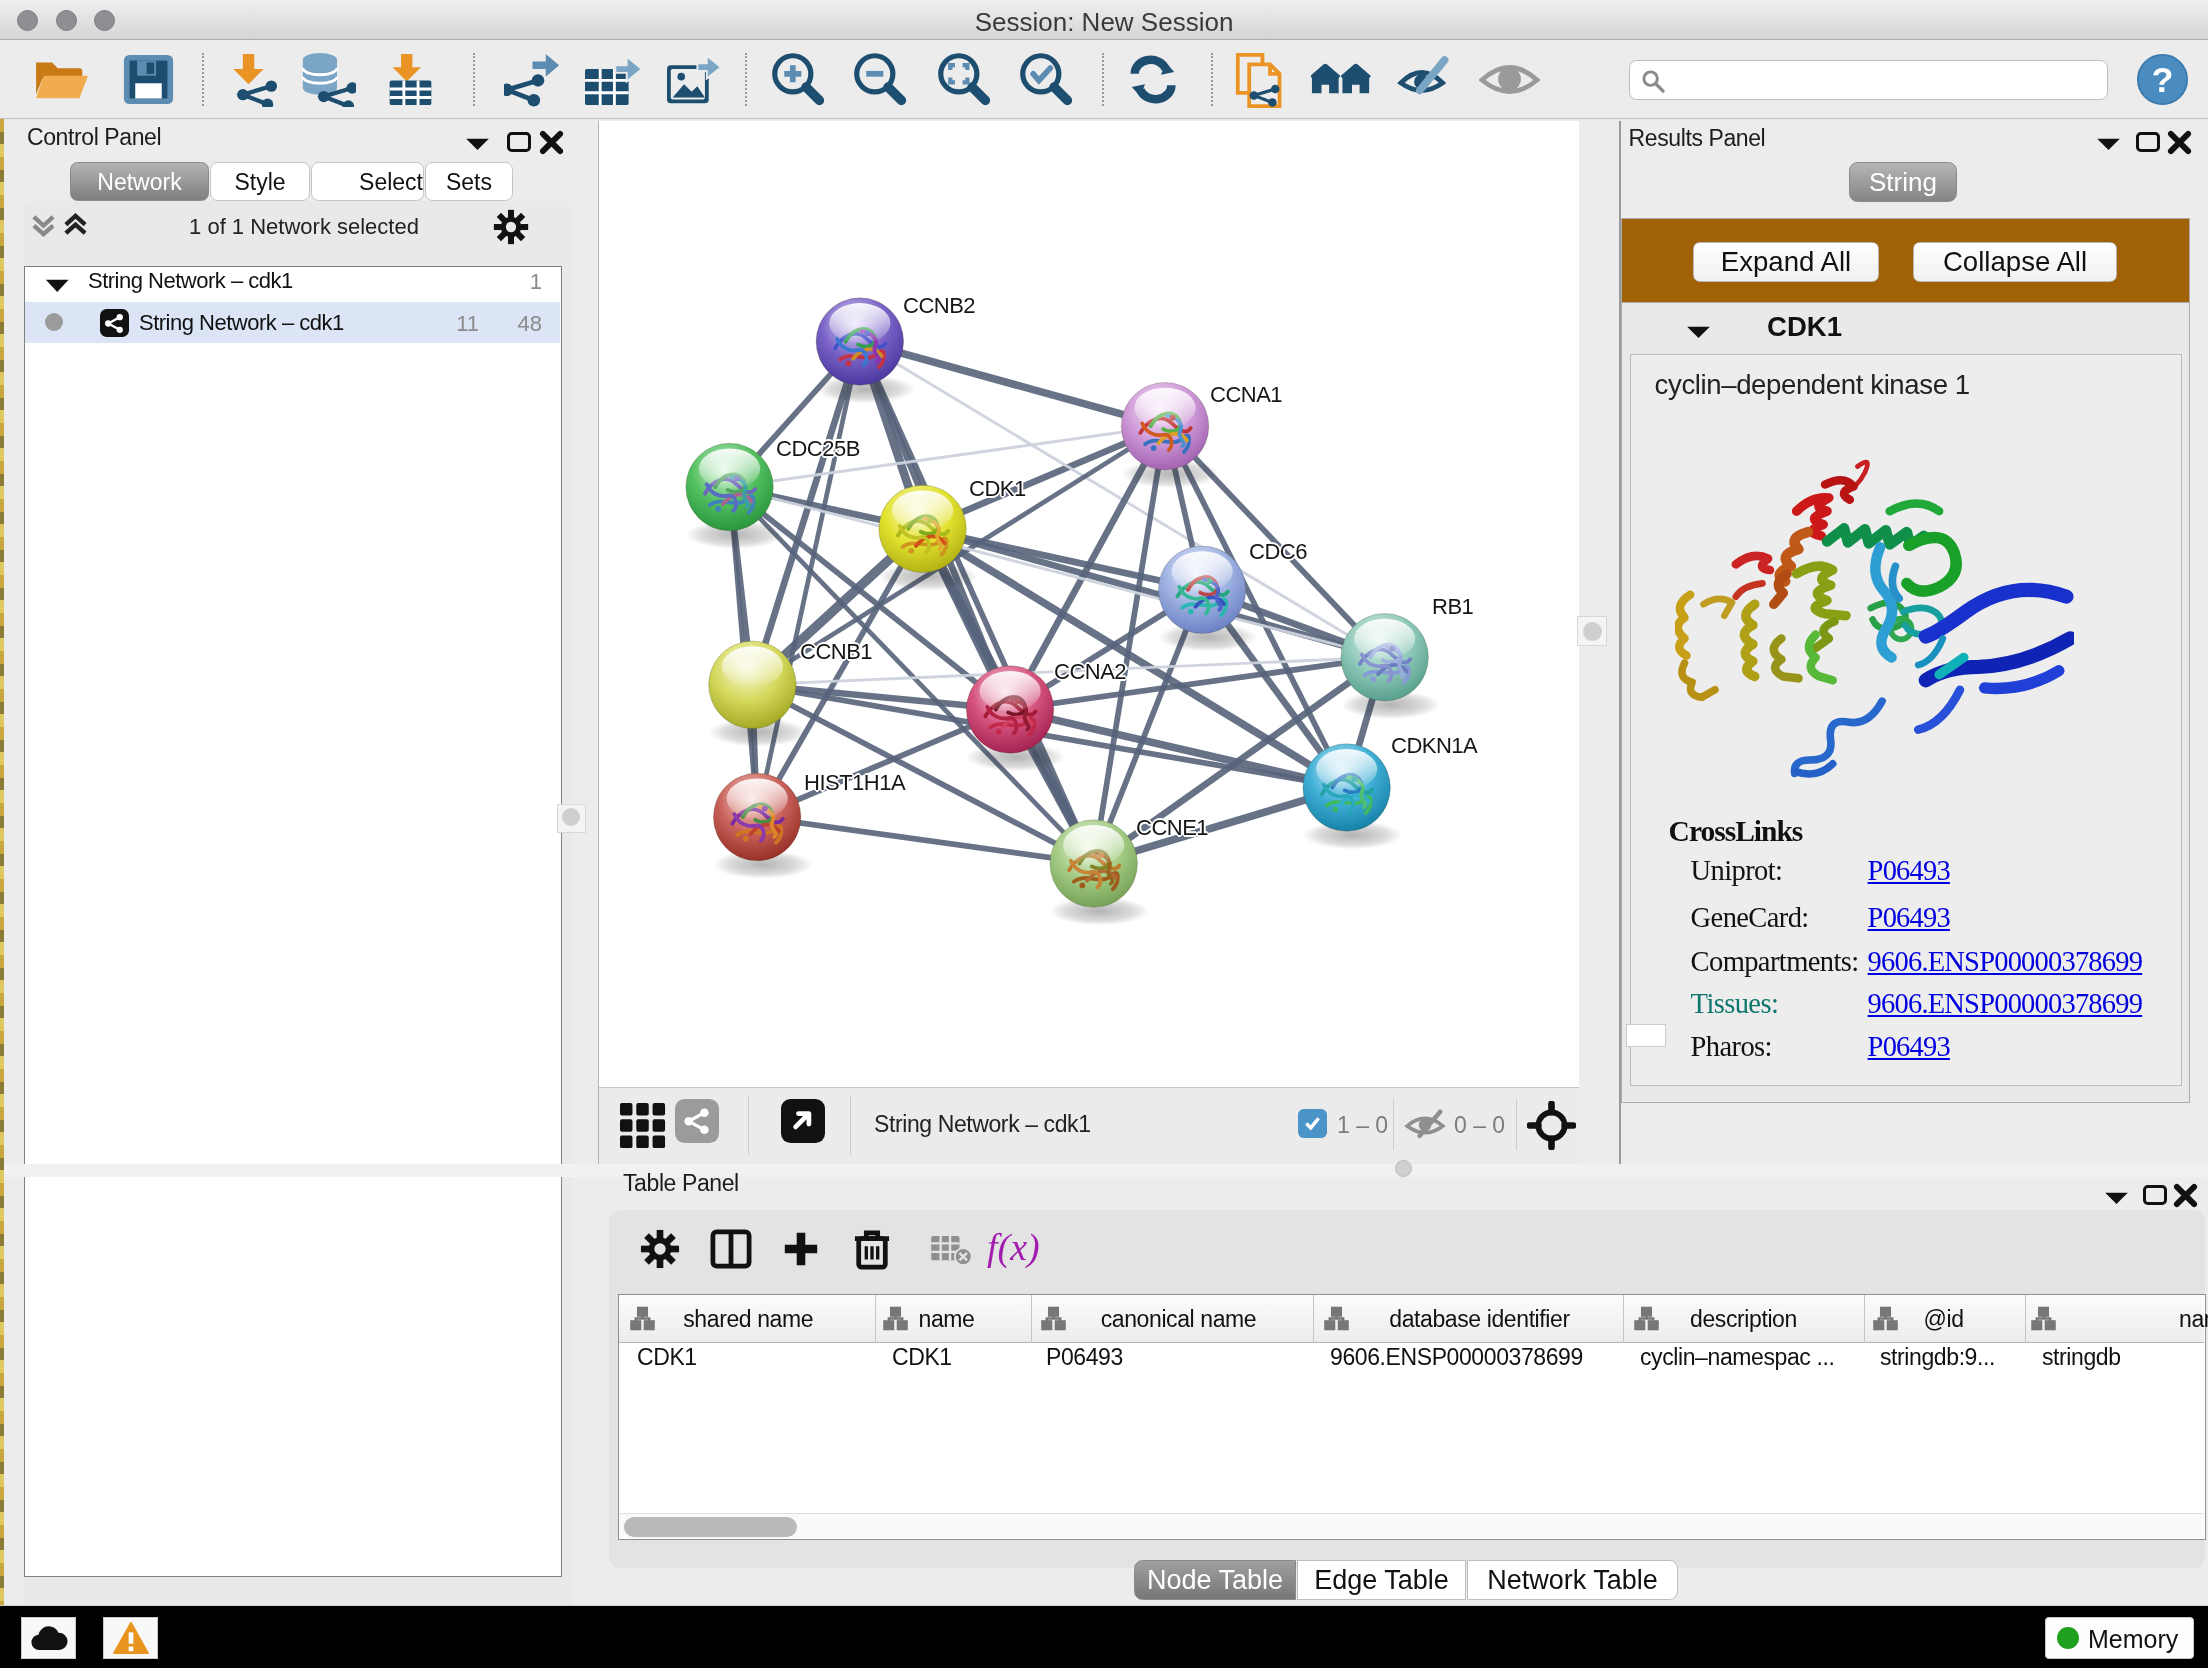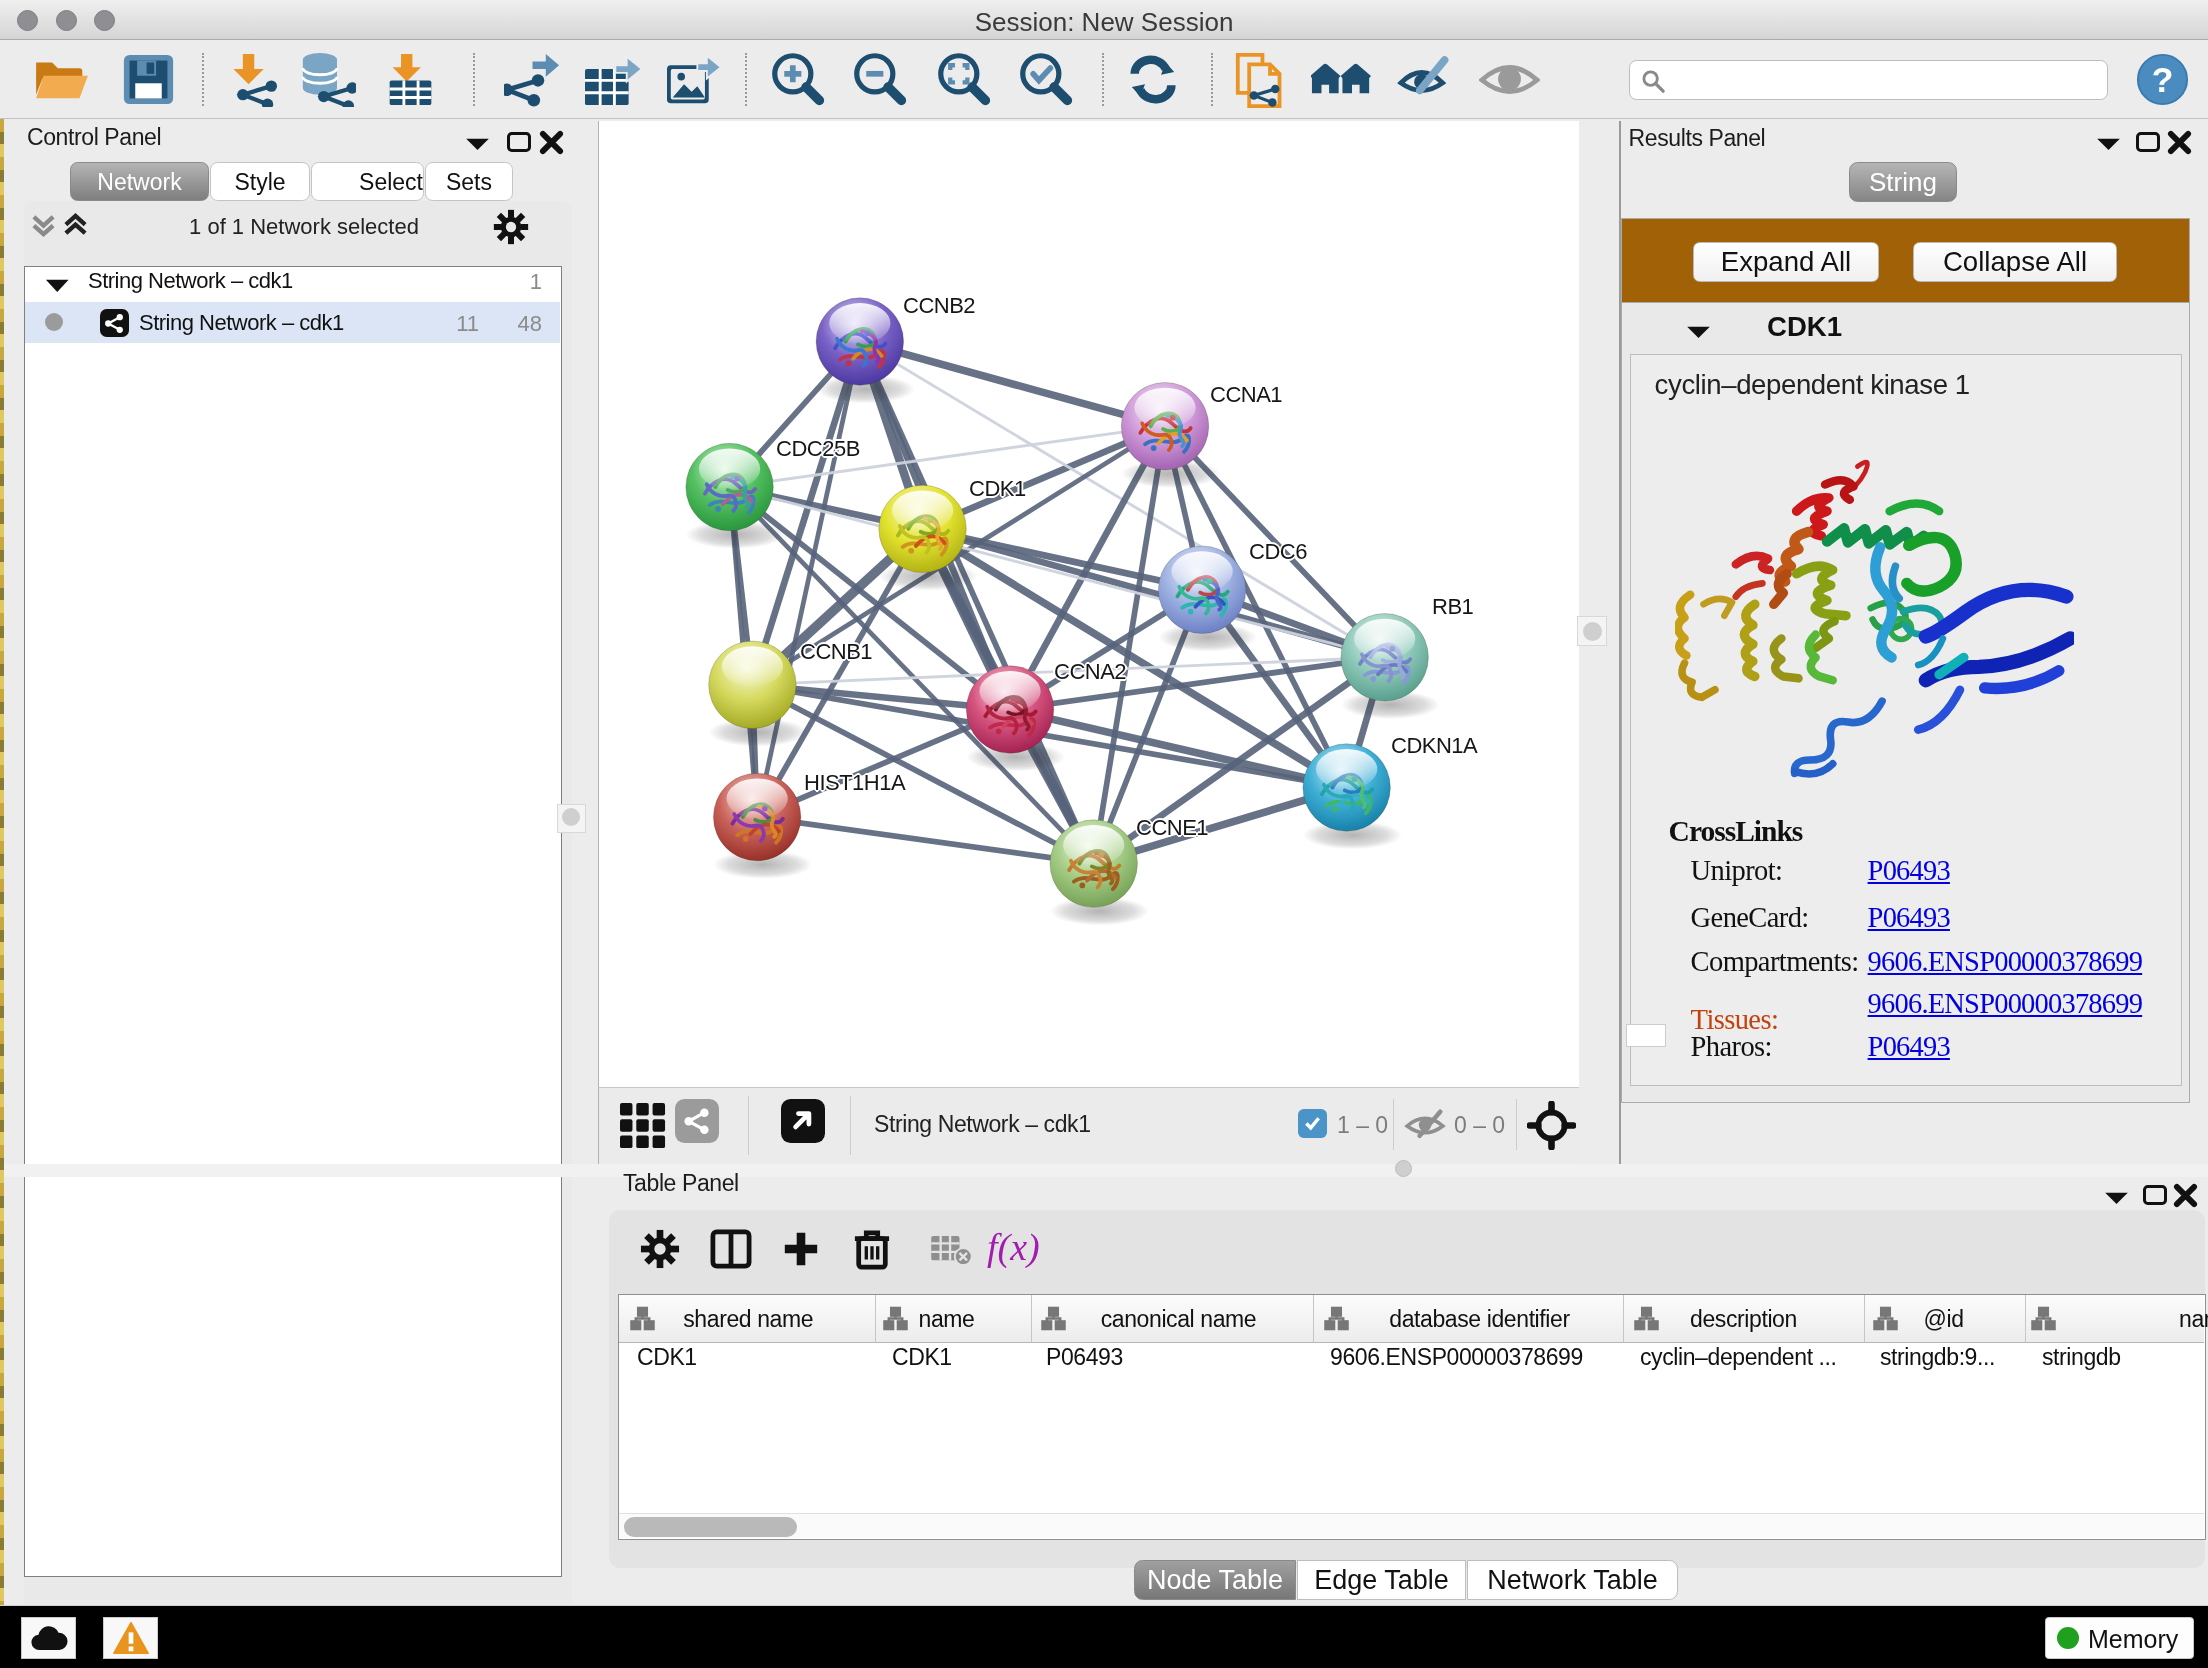--- a/index.html
+++ b/index.html
@@ -626,21 +626,21 @@
             <path d="M126,336 q24,8 40,-8" stroke="#2460c8" stroke-width="8"></path>
           </g>
         </svg>
      <div class="abs" style="left:38px;top:460px;font-family:'Liberation Serif',serif;font-size:29.5px;font-weight:bold;letter-spacing:-1px;color:#111">CrossLinks</div>
 <div class="abs" style="left:60px;top:500px;font-family:'Liberation Serif',serif;font-size:28.5px;letter-spacing:-0.6px;color:#111">Uniprot:</div>
         <div class="abs" style="left:237px;top:500px;font-family:'Liberation Serif',serif;font-size:28.5px;letter-spacing:-0.8px;color:#0000e0;text-decoration:underline">P06493</div>
         <div class="abs" style="left:60px;top:547px;font-family:'Liberation Serif',serif;font-size:28.5px;letter-spacing:-0.6px;color:#111">GeneCard:</div>
         <div class="abs" style="left:237px;top:547px;font-family:'Liberation Serif',serif;font-size:28.5px;letter-spacing:-0.8px;color:#0000e0;text-decoration:underline">P06493</div>
         <div class="abs" style="left:60px;top:591px;font-family:'Liberation Serif',serif;font-size:28.5px;letter-spacing:-0.6px;color:#111">Compartments:</div>
         <div class="abs" style="left:237px;top:591px;font-family:'Liberation Serif',serif;font-size:28.5px;letter-spacing:-0.8px;color:#0000e0;text-decoration:underline">9606.ENSP00000378699</div>
-        <div class="abs" style="left:60px;top:649px;font-family:'Liberation Serif',serif;font-size:28.5px;letter-spacing:-0.6px;color:#c2410c">Tissues:</div>
+        <div class="abs" style="left:60px;top:633px;font-family:'Liberation Serif',serif;font-size:28.5px;letter-spacing:-0.6px;color:#0f766e">Tissues:</div>
         <div class="abs" style="left:237px;top:633px;font-family:'Liberation Serif',serif;font-size:28.5px;letter-spacing:-0.8px;color:#0000e0;text-decoration:underline">9606.ENSP00000378699</div>
         <div class="abs" style="left:60px;top:676px;font-family:'Liberation Serif',serif;font-size:28.5px;letter-spacing:-0.6px;color:#111">Pharos:</div>
         <div class="abs" style="left:237px;top:676px;font-family:'Liberation Serif',serif;font-size:28.5px;letter-spacing:-0.8px;color:#0000e0;text-decoration:underline">P06493</div>
    </div>
    <div class="abs" style="left:3.8px;top:721px;width:40px;height:23px;background:#ffffff;border:1px solid #cccccc"></div>
  </div>
 </div>
 
 <div class="abs" style="left:598px;top:1182px;width:1610px;height:422px;background:#ececec">
  <div class="abs ptitle" style="left:25px;top:-12.4px">Table Panel</div>
@@ -759,21 +759,21 @@
       <div class="abs" style="left:185px;top:10.5px;width:285px;text-align:center;font-size:23px;letter-spacing:-0.4px;color:#111">name</div>
       <div class="abs" style="left:417px;top:10.5px;width:285px;text-align:center;font-size:23px;letter-spacing:-0.4px;color:#111">canonical name</div>
       <div class="abs" style="left:718px;top:10.5px;width:285px;text-align:center;font-size:23px;letter-spacing:-0.4px;color:#111">database identifier</div>
       <div class="abs" style="left:982px;top:10.5px;width:285px;text-align:center;font-size:23px;letter-spacing:-0.4px;color:#111">description</div>
       <div class="abs" style="left:1182px;top:10.5px;width:285px;text-align:center;font-size:23px;letter-spacing:-0.4px;color:#111">@id</div>
       <div class="abs" style="left:1560px;top:10.5px;font-size:23px;letter-spacing:-0.4px;color:#111">namespac</div>
       <div class="abs" style="left:18px;top:49px;font-size:23px;letter-spacing:-0.4px;color:#111">CDK1</div>
       <div class="abs" style="left:273px;top:49px;font-size:23px;letter-spacing:-0.4px;color:#111">CDK1</div>
       <div class="abs" style="left:427px;top:49px;font-size:23px;letter-spacing:-0.4px;color:#111">P06493</div>
       <div class="abs" style="left:711px;top:49px;font-size:23px;letter-spacing:-0.4px;color:#111">9606.ENSP00000378699</div>
-      <div class="abs" style="left:1021px;top:49px;font-size:23px;letter-spacing:-0.4px;color:#111">cyclin–dependent ...</div>
+      <div class="abs" style="left:1021px;top:49px;font-size:23px;letter-spacing:-0.4px;color:#111">cyclin–namespac ...</div>
       <div class="abs" style="left:1261px;top:49px;font-size:23px;letter-spacing:-0.4px;color:#111">stringdb:9...</div>
       <div class="abs" style="left:1423px;top:49px;font-size:23px;letter-spacing:-0.4px;color:#111">stringdb</div>
       <div class="abs" style="left:0;top:218px;width:1585px;height:25px;background:#fafafa;border-top:1px solid #e0e0e0"></div>
       <div class="abs" style="left:4.8px;top:222px;width:173px;height:20px;background:#b9b9b9;border-radius:10.5px"></div>
     </div>
  <div class="abs" style="left:536px;top:378px;width:162px;height:40px;background:linear-gradient(#a0a0a0,#777777);border:1px solid #8a8a8a;border-radius:8.6px 0 0 8.6px;color:#fff;font-size:27px;text-align:center;line-height:39px">Node Table</div>
  <div class="abs" style="left:699px;top:378px;width:169px;height:40px;background:#fff;border:1px solid #bdbdbd;color:#111;font-size:27px;text-align:center;line-height:39px">Edge Table</div>
  <div class="abs" style="left:869px;top:378px;width:211px;height:40px;background:#fff;border:1px solid #bdbdbd;border-radius:0 8.6px 8.6px 0;color:#111;font-size:27px;text-align:center;line-height:39px">Network Table</div>
 </div>
 

